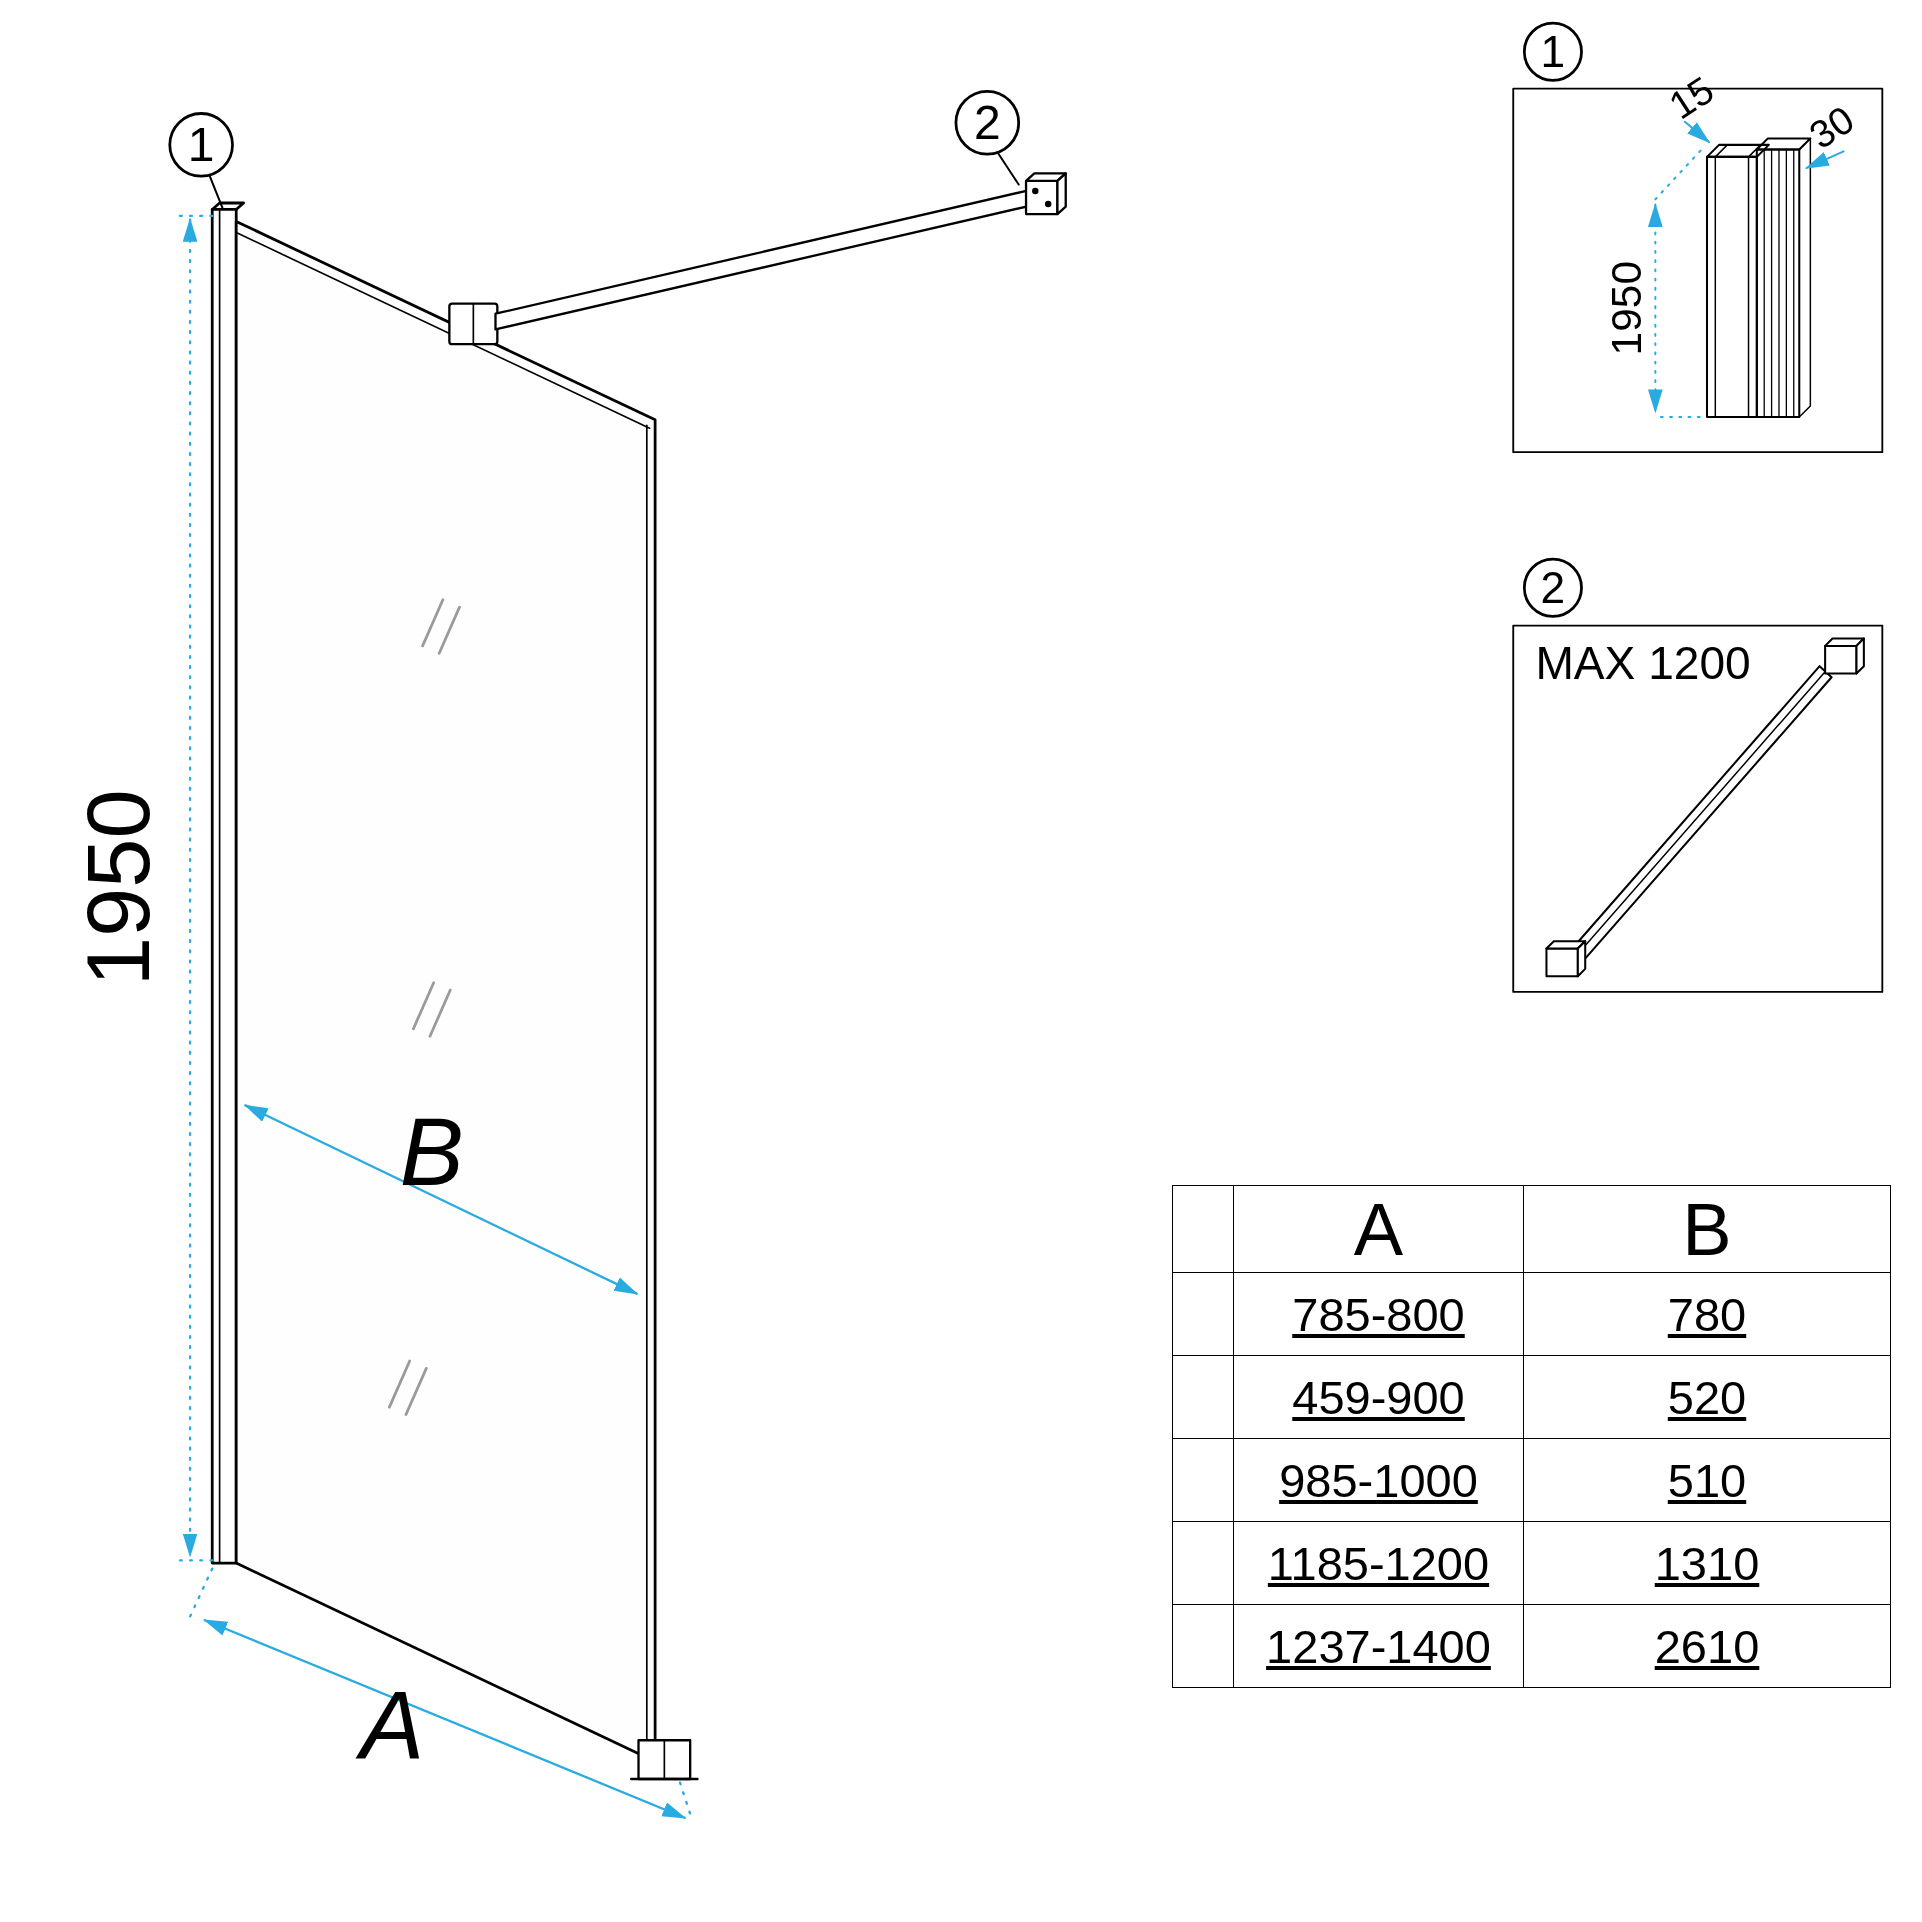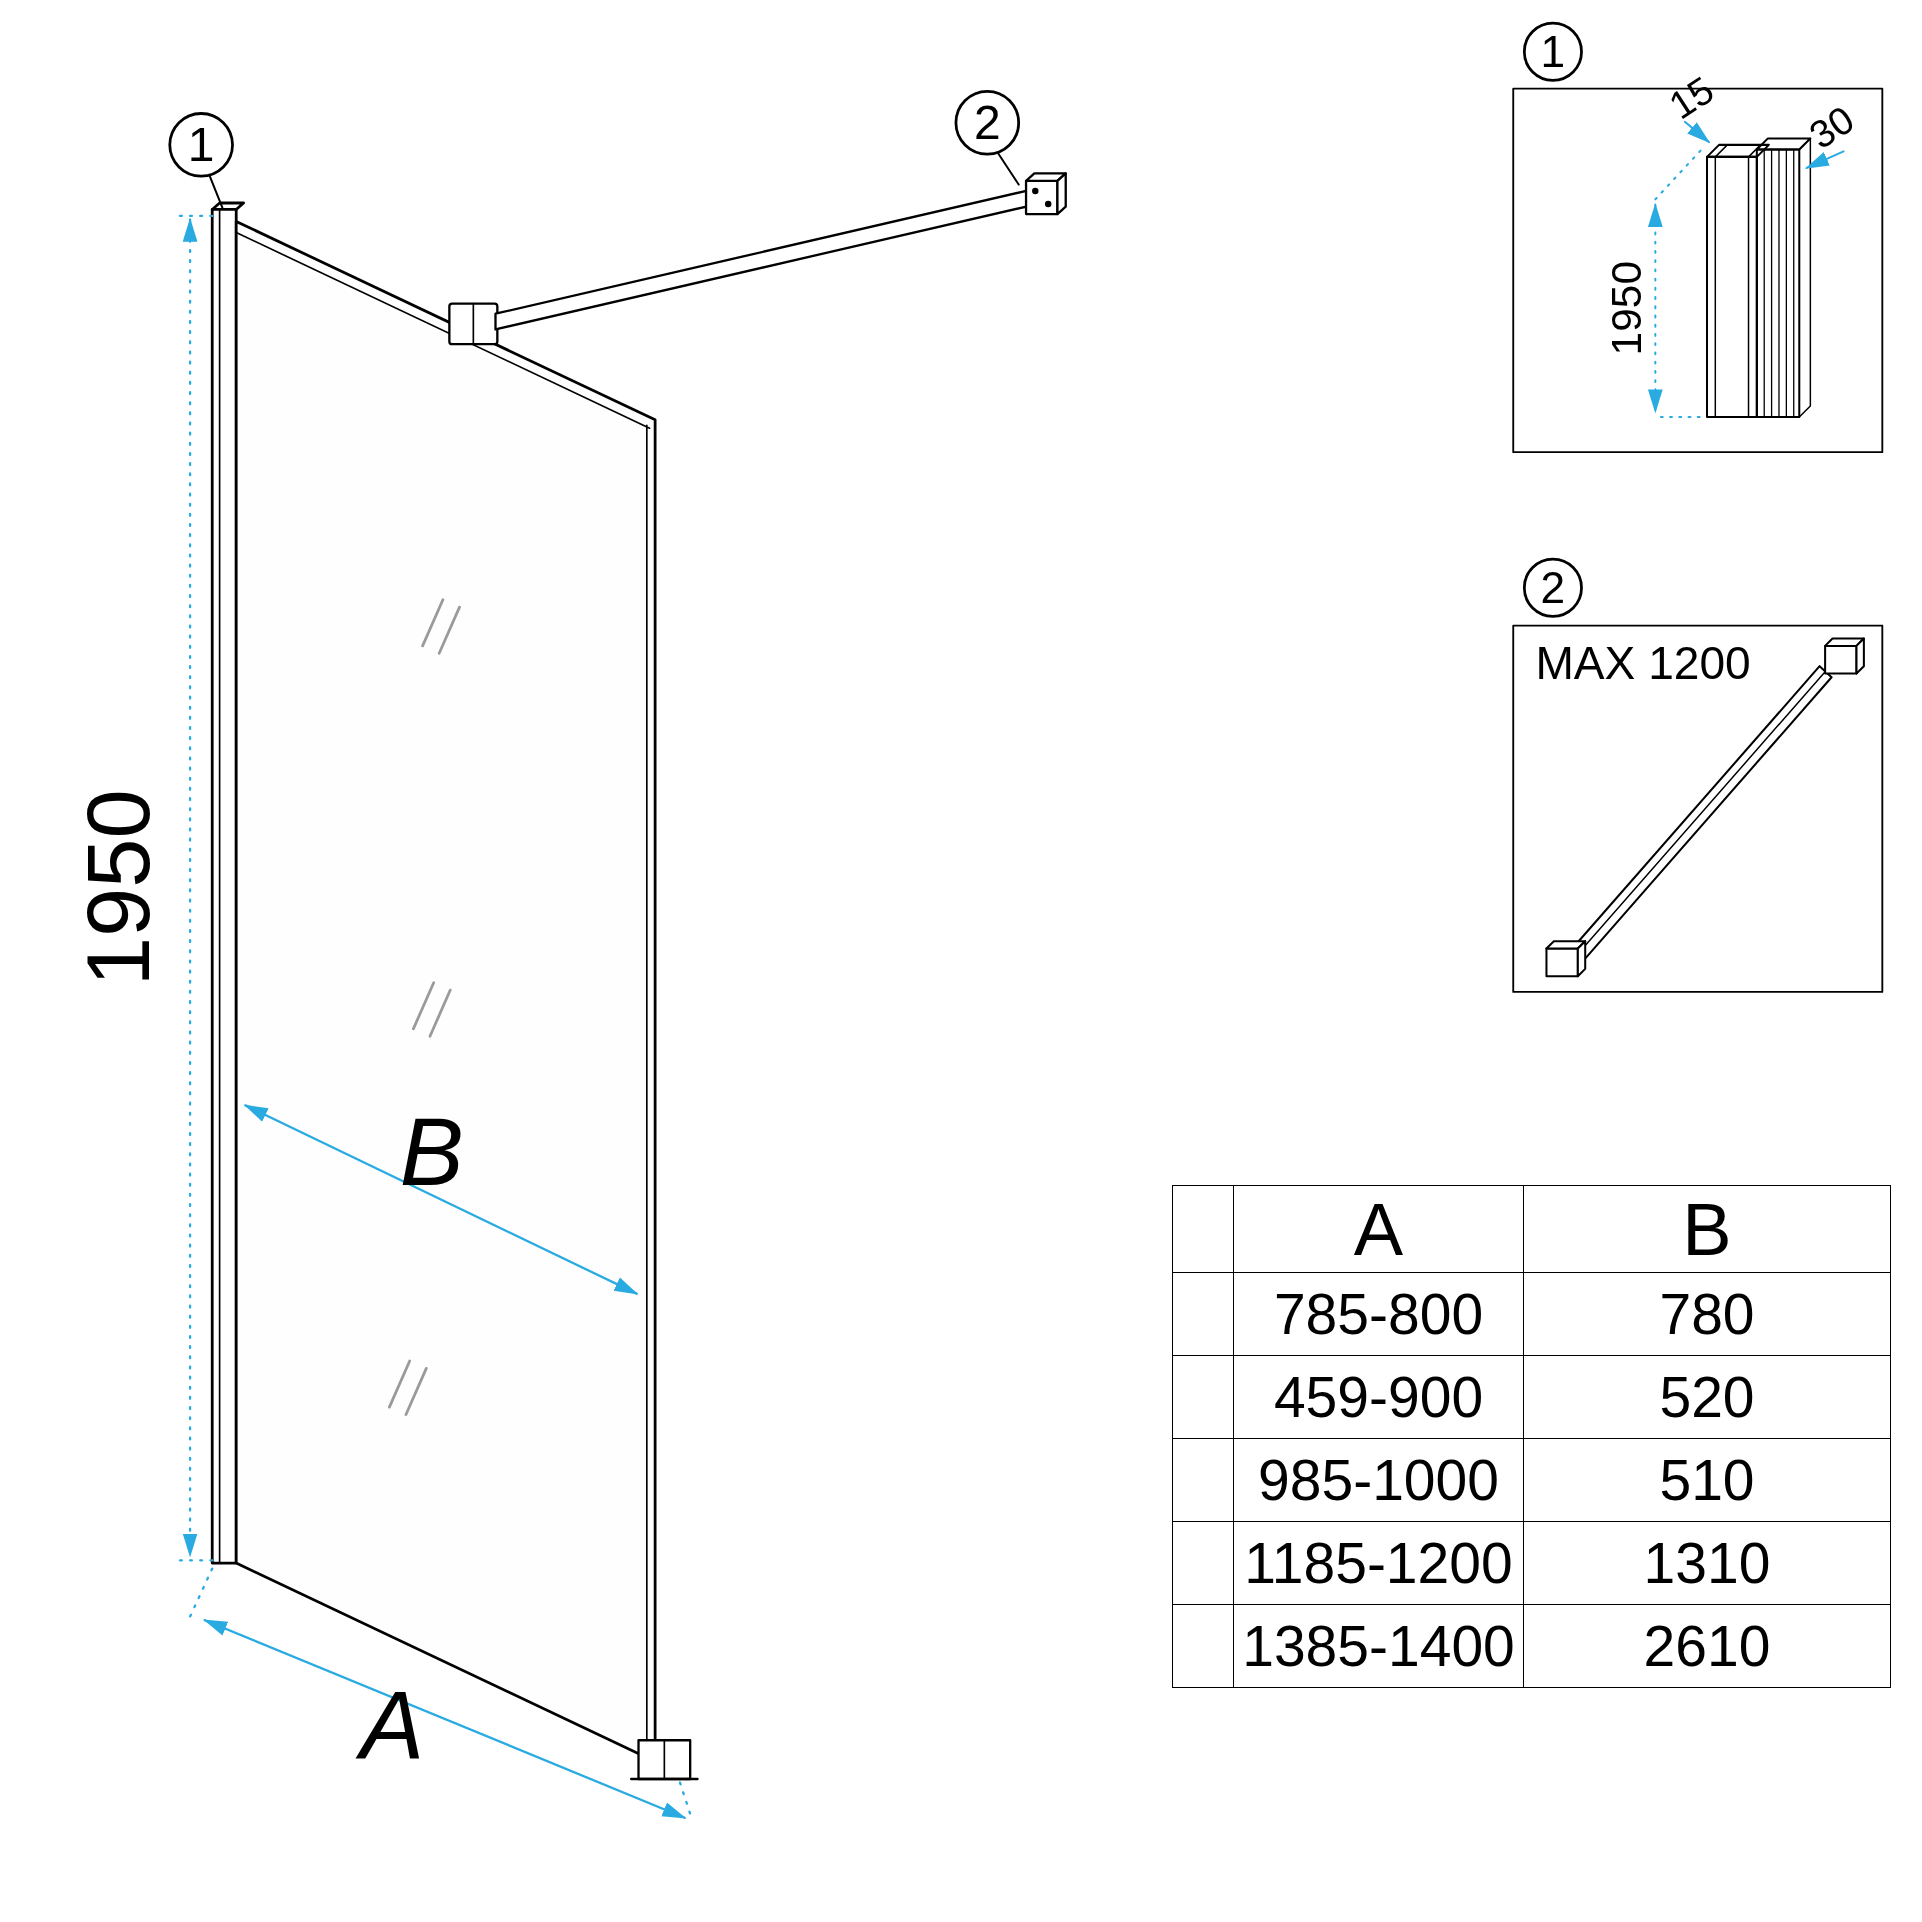--- a/index.html
+++ b/index.html
@@ -16,21 +16,21 @@
     position:absolute; left:1172px; top:1185px;
     border-collapse:collapse; background:#fff;
     table-layout:fixed;
   }
   .size-table th, .size-table td {
     border:1.8px solid #000; text-align:center; vertical-align:middle;
     font-weight:400; color:#000; background:#fff;
     font-family:"Liberation Sans", sans-serif;
   }
   .size-table th { font-size:74px; height:87px; }
-  .size-table td { font-size:57px; height:83px; }
+  .size-table td { font-size:47px; height:83px;text-decoration:underline; }
   .col-spacer { width:61px; }
   .col-a { width:290px; }
   .col-b { width:367px; }
 
   text { fill:#000; font-family:"Liberation Sans", sans-serif; }
   .dim-label { font-style:italic; }
 </style>
 </head>
 <body>
 
@@ -158,20 +158,20 @@
       <td>985-1000</td>
       <td>510</td>
     </tr>
     <tr>
       <td></td>
       <td>1185-1200</td>
       <td>1310</td>
     </tr>
     <tr>
       <td></td>
-      <td>1385-1400</td>
+      <td>1237-1400</td>
       <td>2610</td>
     </tr>
   </tbody>
     </table>
 
 </div>
 
 
 </body></html>

